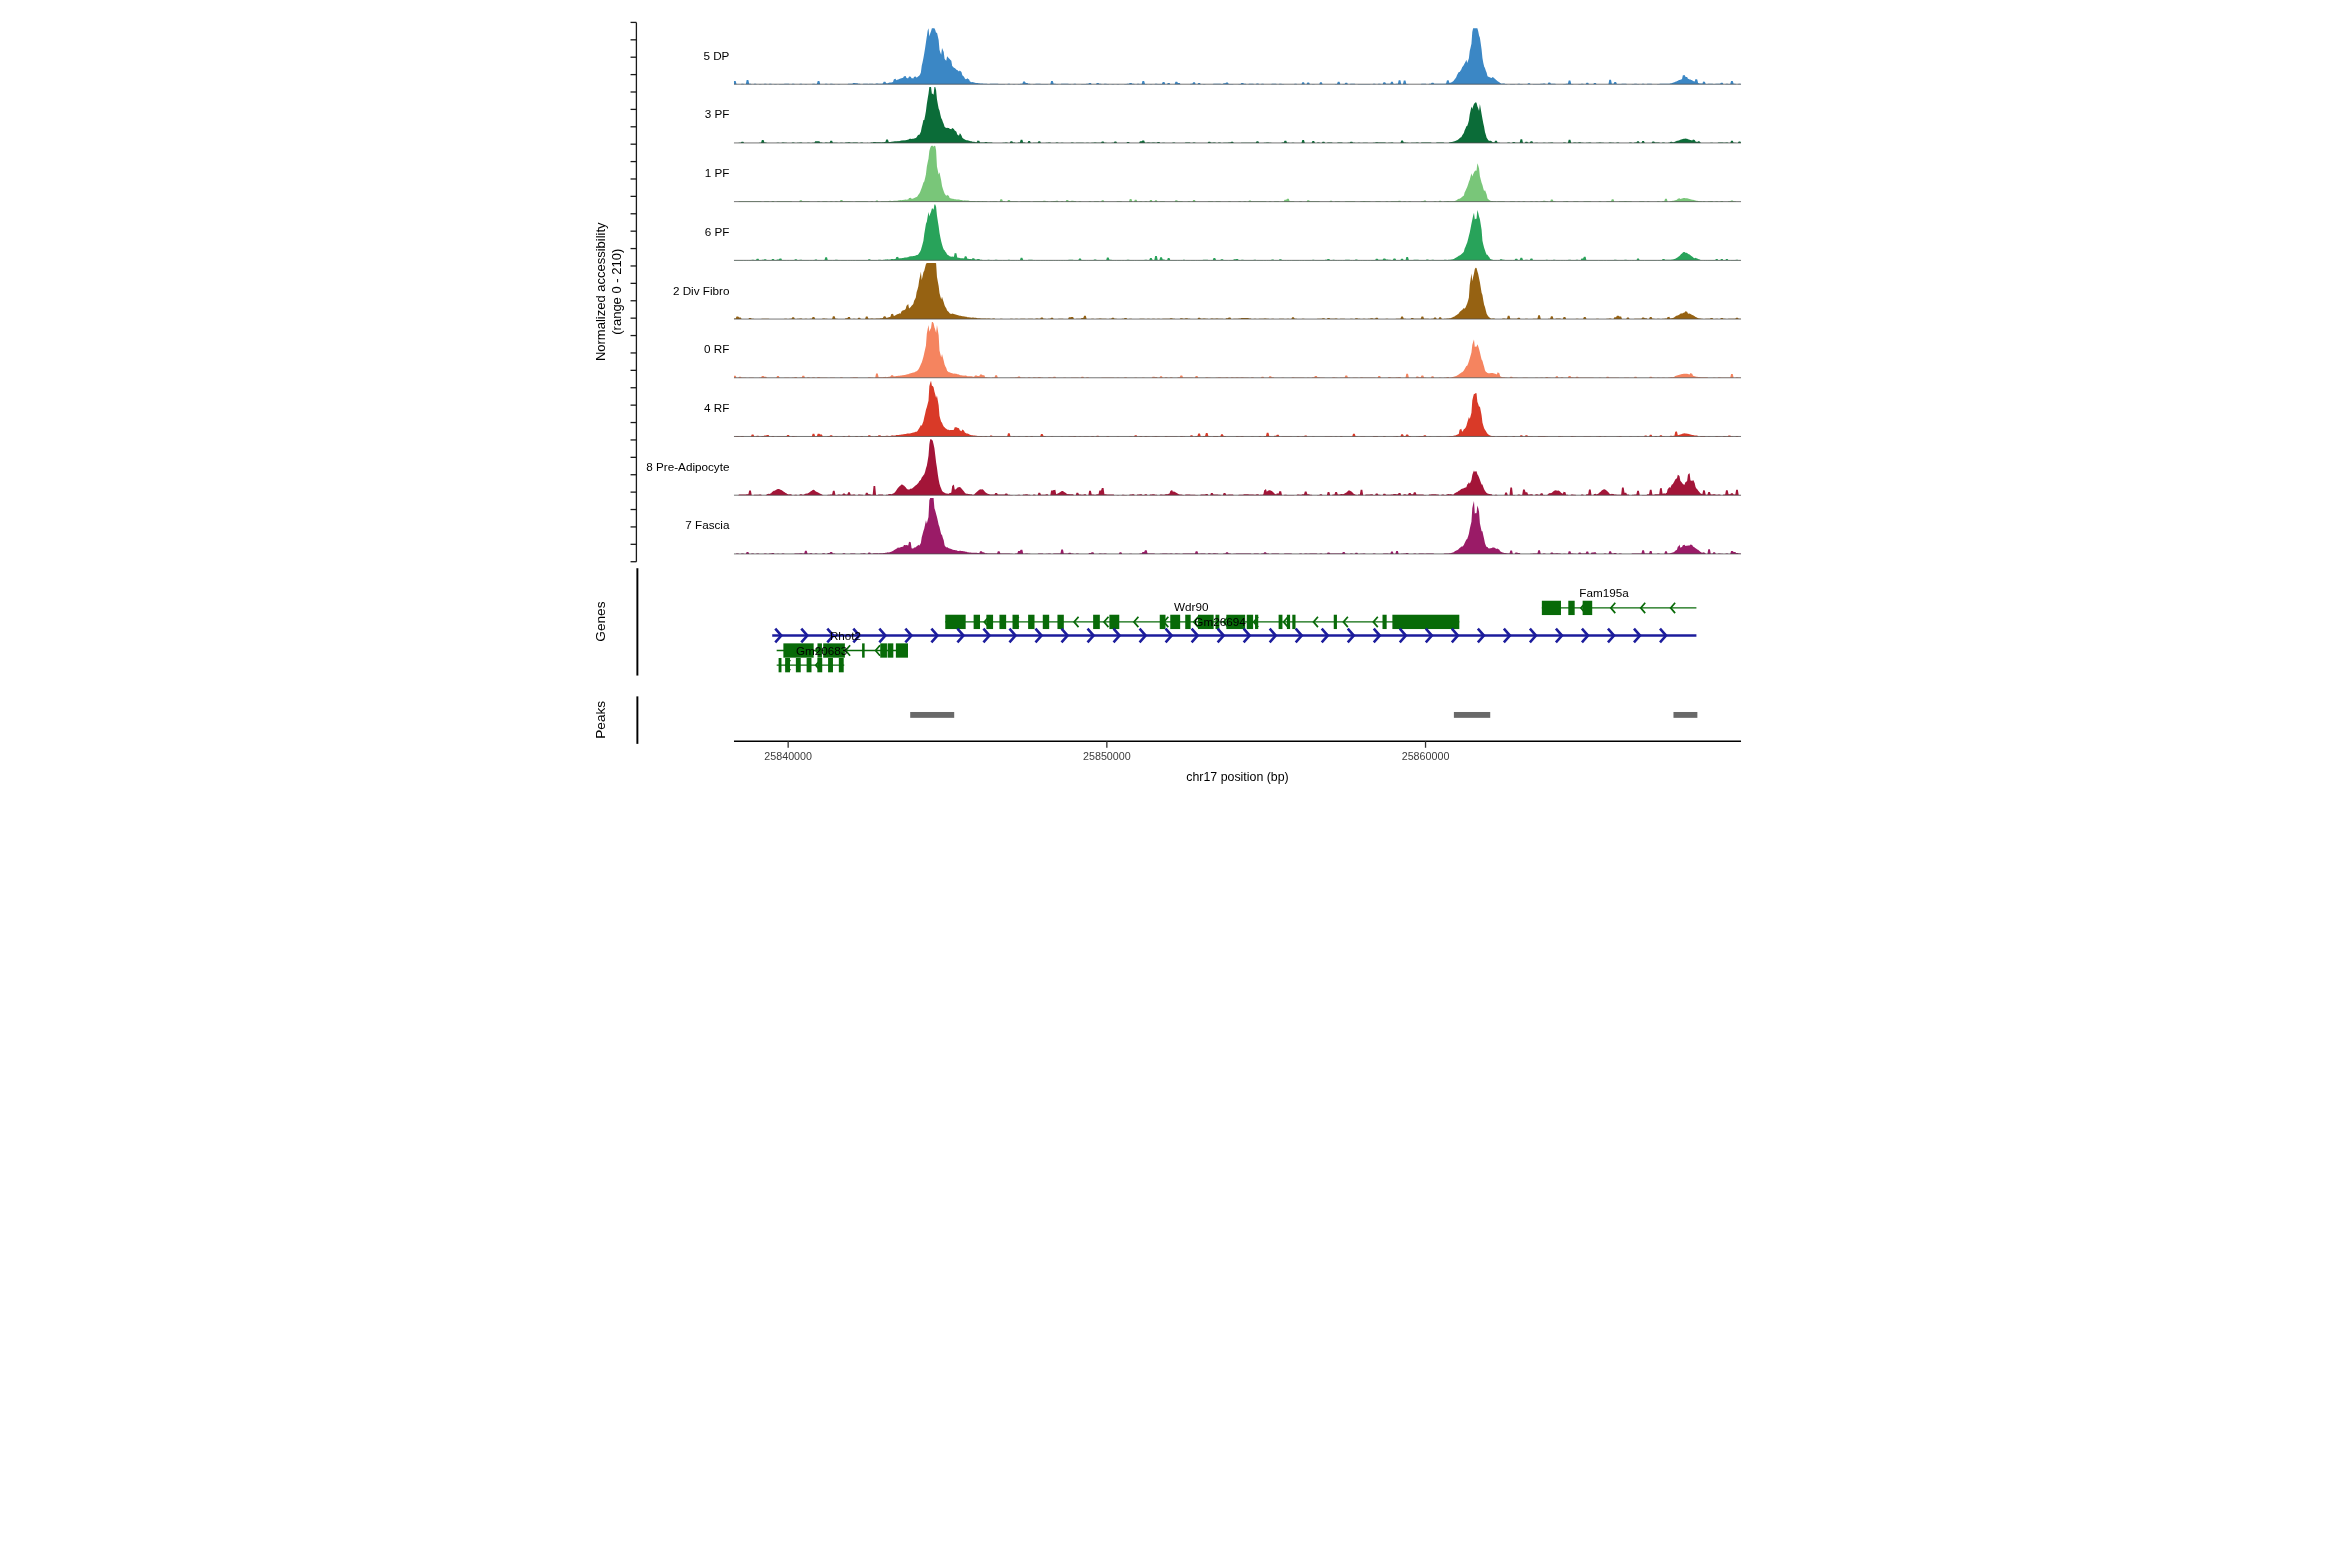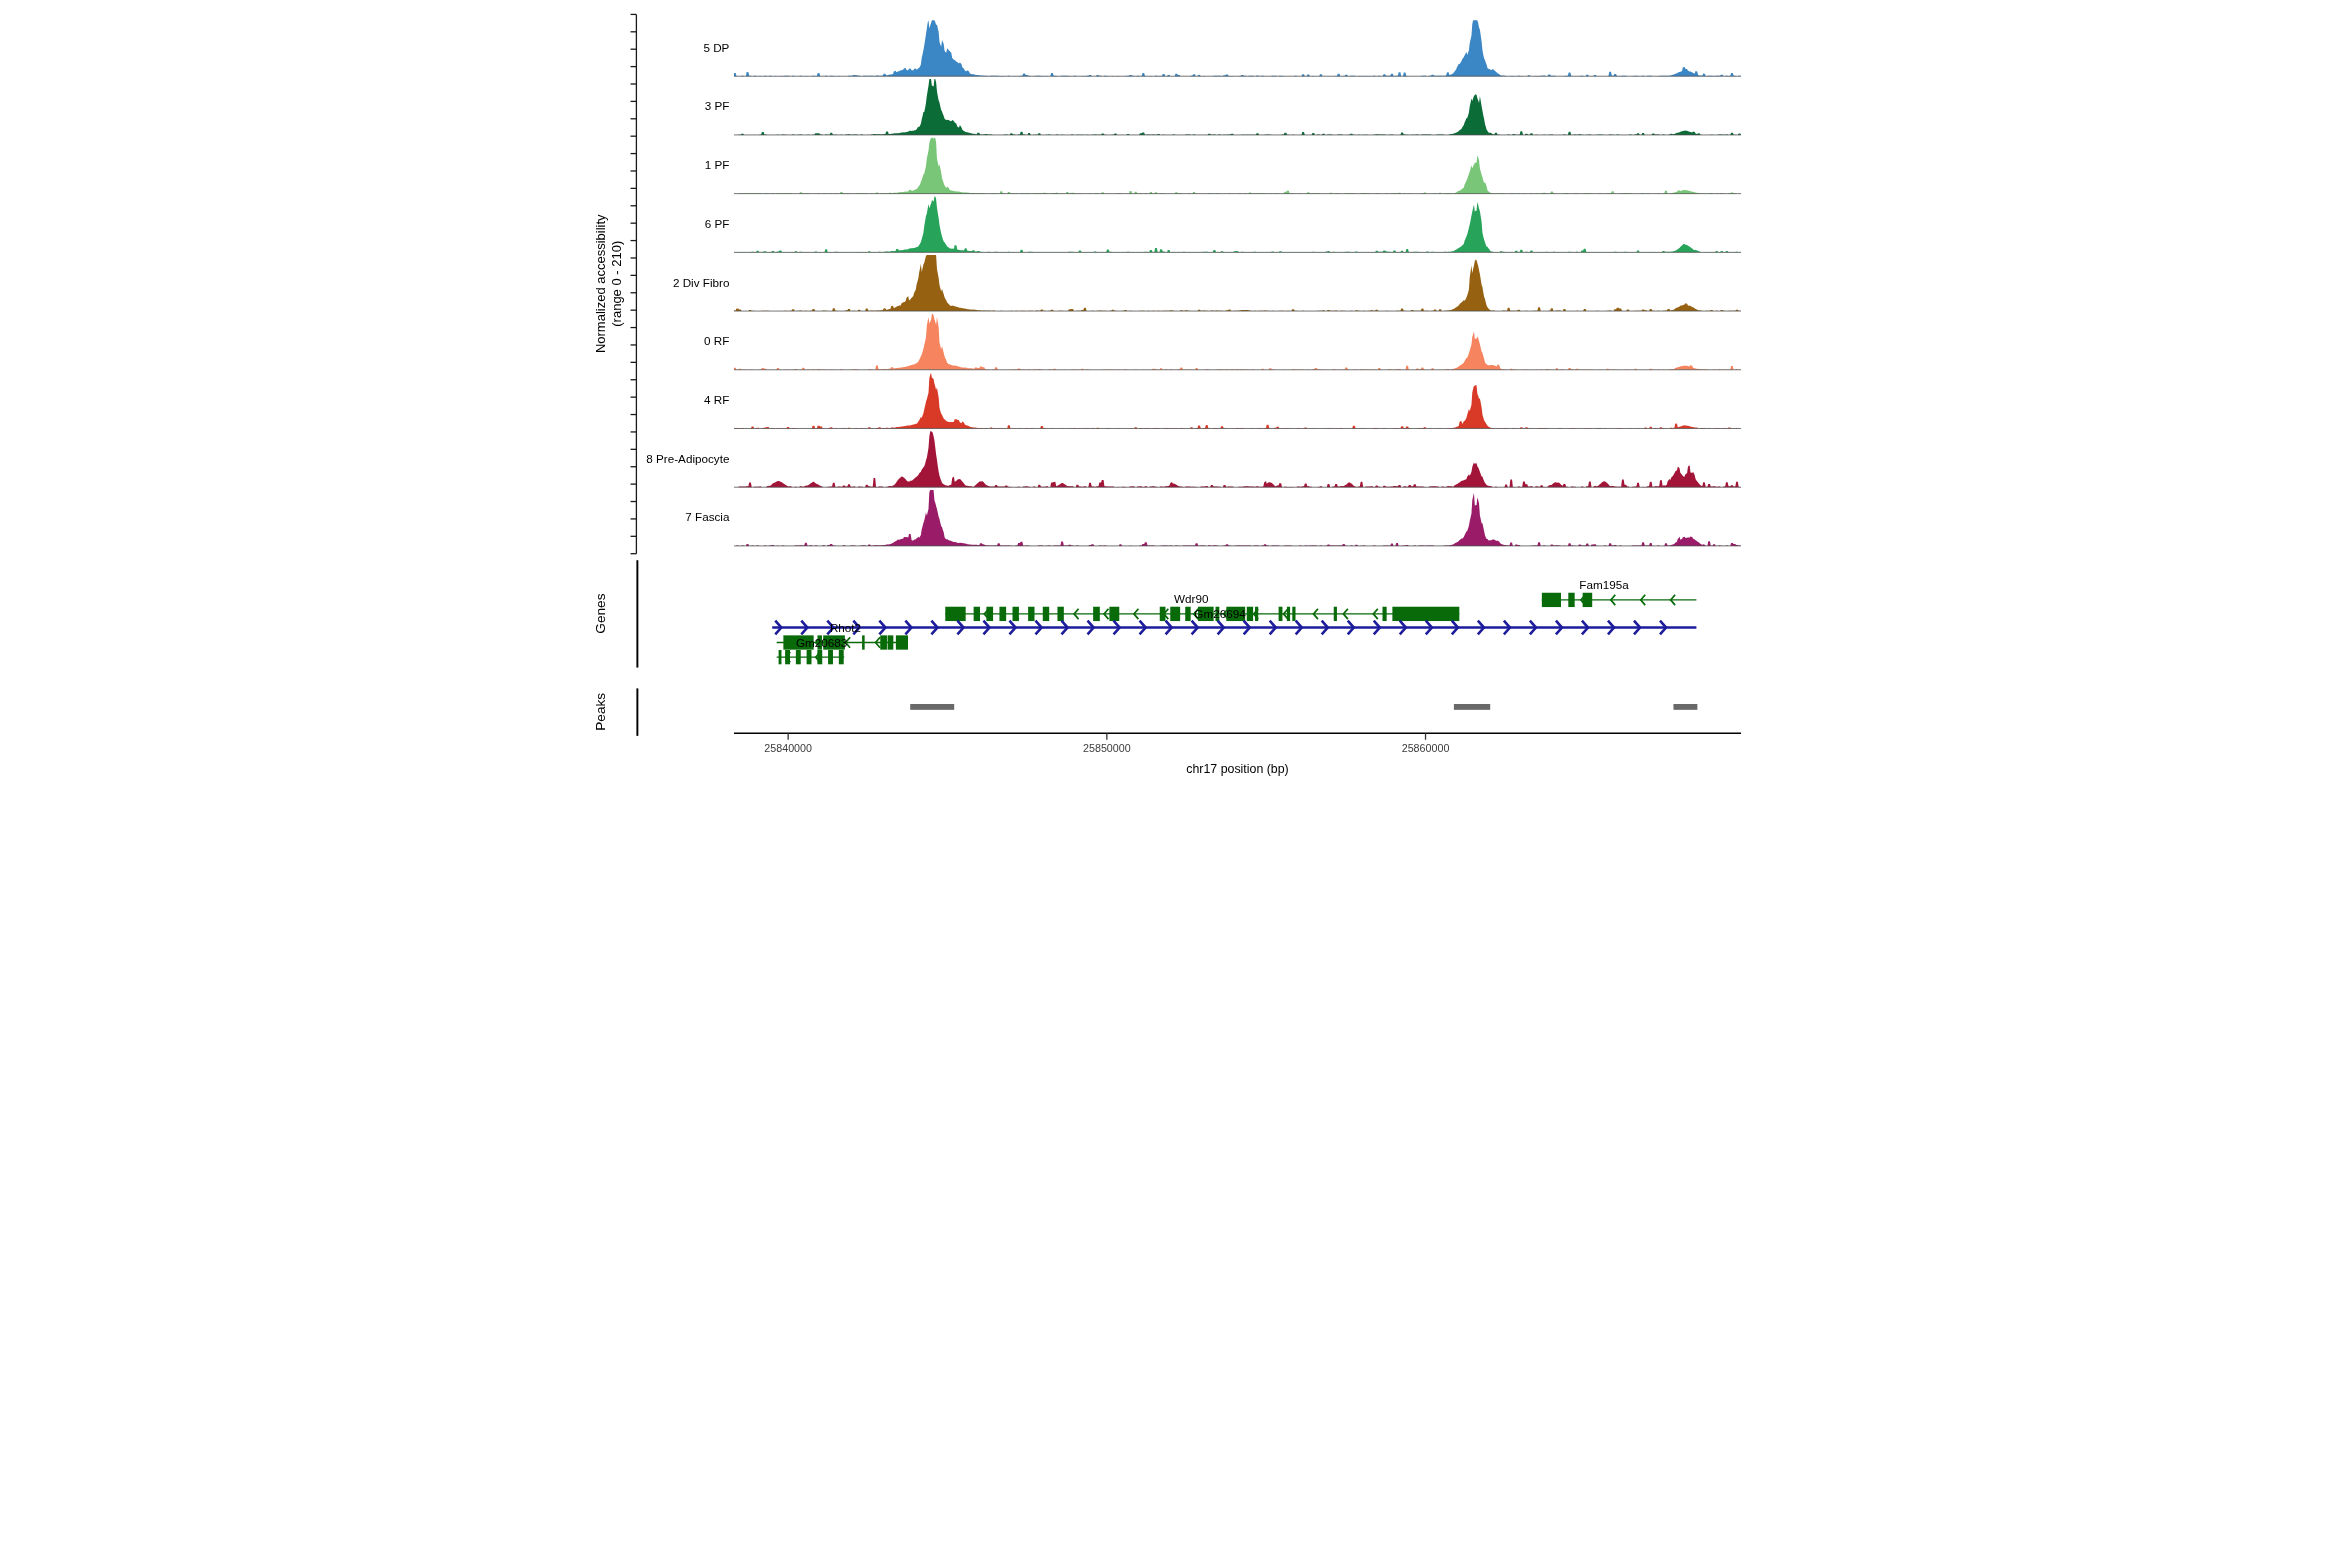--- a/index.html
+++ b/index.html
@@ -1,18 +1,18 @@
 <!DOCTYPE html>
 <html style="font-size:10.4px"><head>
 <meta charset="utf-8">
 <style>
   html,body{margin:0;padding:0;background:#ffffff;}
   body{font-family:"Liberation Sans", sans-serif;}
   figure{margin:0;}
-  .plot-wrap{width:100%;max-width:1171px;margin:4px auto;}
+  .plot-wrap{width:100%;max-width:1171px;margin:12px auto;}
   svg{display:block;width:100%;height:auto;background:#ffffff;}
   svg text{font-family:"Liberation Sans","DejaVu Sans",sans-serif;}
 </style>
 </head>
 <body>
 
 <figure class="plot-wrap">
   <svg id="plot" viewBox="0 0 1800 1200" xmlns="http://www.w3.org/2000/svg">
       <path d="M229,111L229.0,106.1L230.3,106.1L231.6,106.1L232.9,111.0L234.2,111.0L235.5,111.0L236.8,111.0L238.1,111.0L239.4,111.0L240.7,110.2L242.0,110.2L243.3,110.2L244.6,111.0L245.9,111.0L247.2,111.0L248.5,104.6L249.8,104.6L251.1,104.6L252.4,110.3L253.7,110.3L255.0,110.3L256.3,111.0L257.6,111.0L258.9,111.0L260.2,110.3L261.5,110.3L262.8,110.3L264.1,111.0L265.4,111.0L266.7,111.0L268.0,110.5L269.3,110.5L270.6,110.5L271.9,111.0L273.2,111.0L274.5,111.0L275.8,110.3L277.1,110.3L278.4,110.3L279.7,111.0L281.0,111.0L282.3,111.0L283.6,110.4L284.9,110.4L286.2,110.4L287.5,111.0L288.8,111.0L290.1,111.0L291.4,110.6L292.7,110.6L294.0,110.6L295.3,111.0L296.6,111.0L297.9,111.0L299.2,110.6L300.5,110.6L301.8,110.6L303.1,110.5L304.4,110.5L305.7,110.5L307.0,110.4L308.3,110.4L309.6,110.4L310.9,110.2L312.2,110.2L313.5,110.2L314.8,111.0L316.1,111.0L317.4,111.0L318.7,110.2L320.0,110.2L321.3,110.2L322.6,111.0L323.9,111.0L325.2,111.0L326.5,111.0L327.8,111.0L329.1,111.0L330.4,110.2L331.7,110.2L333.0,110.2L334.3,111.0L335.6,111.0L336.9,111.0L338.2,110.5L339.5,110.5L340.8,110.5L342.1,111.0L343.4,111.0L344.7,111.0L346.0,111.0L347.3,111.0L348.6,111.0L349.9,110.3L351.2,110.3L352.5,110.3L353.8,110.5L355.1,110.5L356.4,110.5L357.7,106.2L359.0,106.2L360.3,106.2L361.6,111.0L362.9,111.0L364.2,111.0L365.5,111.0L366.8,111.0L368.1,111.0L369.4,110.4L370.7,110.4L372.0,110.4L373.3,111.0L374.6,111.0L375.9,111.0L377.2,110.3L378.5,110.3L379.8,110.3L381.1,110.5L382.4,110.5L383.7,110.5L385.0,111.0L386.3,111.0L387.6,111.0L388.9,110.5L390.2,110.5L391.5,110.5L392.8,111.0L394.1,111.0L395.4,111.0L396.7,111.0L398.0,111.0L399.3,111.0L400.6,111.0L401.9,111.0L403.2,111.0L404.5,110.4L405.8,110.4L407.1,110.4L408.4,110.2L409.7,110.2L411.0,110.2L412.3,109.3L413.6,109.3L414.9,109.3L416.2,109.6L417.5,109.6L418.8,109.6L420.1,110.4L421.4,110.4L422.7,110.4L424.0,111.0L425.3,111.0L426.6,111.0L427.9,110.3L429.2,110.3L430.5,110.3L431.8,110.4L433.1,110.4L434.4,110.4L435.7,110.5L437.0,110.4L438.3,110.4L439.6,110.3L440.9,110.3L442.2,110.3L443.5,110.6L444.8,110.5L446.1,110.5L447.4,109.9L448.7,109.9L450.0,109.8L451.3,110.3L452.6,110.2L453.9,110.2L455.2,110.1L456.5,110.1L457.8,110.0L459.1,107.4L460.4,107.3L461.7,107.2L463.0,109.7L464.3,109.6L465.6,109.4L466.9,108.7L468.2,108.5L469.5,108.2L470.8,108.3L472.1,107.9L473.4,107.5L474.7,103.7L476.0,103.1L477.3,102.6L478.6,105.0L479.9,104.3L481.2,103.6L482.5,103.4L483.8,102.7L485.1,102.3L486.4,101.9L487.7,101.4L489.0,101.0L490.3,98.8L491.6,98.6L492.9,98.5L494.2,101.5L495.5,101.7L496.8,101.8L498.1,99.0L499.4,99.3L500.7,99.7L502.0,101.7L503.3,101.9L504.6,102.1L505.9,99.6L507.2,99.5L508.5,99.1L509.8,100.9L511.1,100.0L512.4,98.6L513.7,98.0L515.0,95.9L516.3,93.1L517.6,82.7L518.9,77.1L520.2,70.6L521.5,63.4L522.8,55.2L524.1,46.4L525.4,37.5L526.7,28.7L528.0,25.0L529.3,37.5L530.6,32.9L531.9,29.4L533.2,25.0L534.5,25.0L535.8,25.0L537.1,25.0L538.4,27.8L539.7,32.1L541.0,31.6L542.3,37.3L543.6,42.9L544.9,58.0L546.2,62.1L547.5,65.8L548.8,55.3L550.1,58.6L551.4,61.4L552.7,71.9L554.0,73.6L555.3,75.0L556.6,68.2L557.9,69.6L559.2,71.1L560.5,72.1L561.8,73.6L563.1,75.1L564.4,83.1L565.7,84.3L567.0,85.6L568.3,86.2L569.6,87.4L570.9,88.6L572.2,89.1L573.5,90.4L574.8,91.6L576.1,90.1L577.4,91.2L578.7,92.4L580.0,97.1L581.3,98.4L582.6,99.6L583.9,102.2L585.2,103.2L586.5,103.0L587.8,101.8L589.1,102.8L590.4,103.6L591.7,106.8L593.0,107.4L594.3,107.9L595.6,107.7L596.9,108.0L598.2,108.4L599.5,108.9L600.8,109.1L602.1,109.2L603.4,109.3L604.7,109.4L606.0,109.5L607.3,109.8L608.6,109.9L609.9,110.0L611.2,110.0L612.5,110.1L613.8,110.2L615.1,110.2L616.4,110.2L617.7,110.3L619.0,110.6L620.3,110.6L621.6,110.6L622.9,110.3L624.2,110.3L625.5,110.4L626.8,110.3L628.1,110.3L629.4,110.3L630.7,110.2L632.0,110.2L633.3,110.2L634.6,110.4L635.9,110.5L637.2,110.5L638.5,110.5L639.8,110.5L641.1,110.5L642.4,110.6L643.7,110.6L645.0,110.6L646.3,111.0L647.6,111.0L648.9,111.0L650.2,110.3L651.5,110.3L652.8,110.3L654.1,111.0L655.4,111.0L656.7,111.0L658.0,110.5L659.3,110.5L660.6,110.5L661.9,111.0L663.2,111.0L664.5,111.0L665.8,110.5L667.1,110.5L668.4,110.5L669.7,110.3L671.0,110.3L672.3,110.3L673.6,106.9L674.9,106.9L676.2,106.9L677.5,109.3L678.8,109.3L680.1,109.3L681.4,110.4L682.7,110.4L684.0,110.4L685.3,111.0L686.6,111.0L687.9,111.0L689.2,110.5L690.5,110.5L691.8,110.5L693.1,110.3L694.4,110.3L695.7,110.3L697.0,110.3L698.3,110.3L699.6,110.3L700.9,110.5L702.2,110.5L703.5,110.5L704.8,110.5L706.1,110.5L707.4,110.5L708.7,110.5L710.0,110.5L711.3,110.5L712.6,111.0L713.9,111.0L715.2,111.0L716.5,105.9L717.8,105.9L719.1,105.9L720.4,110.3L721.7,110.3L723.0,110.3L724.3,110.5L725.6,110.5L726.9,110.5L728.2,111.0L729.5,111.0L730.8,111.0L732.1,110.4L733.4,110.4L734.7,110.4L736.0,110.1L737.3,110.1L738.6,110.1L739.9,110.3L741.2,110.3L742.5,110.3L743.8,110.6L745.1,110.6L746.4,110.6L747.7,111.0L749.0,111.0L750.3,111.0L751.6,110.3L752.9,110.3L754.2,110.3L755.5,111.0L756.8,111.0L758.1,111.0L759.4,111.0L760.7,111.0L762.0,111.0L763.3,110.5L764.6,110.5L765.9,110.5L767.2,110.5L768.5,110.5L769.8,110.5L771.1,110.4L772.4,110.4L773.7,110.4L775.0,109.2L776.3,109.2L777.6,109.2L778.9,111.0L780.2,111.0L781.5,111.0L782.8,111.0L784.1,111.0L785.4,111.0L786.7,109.3L788.0,109.3L789.3,109.3L790.6,110.4L791.9,110.4L793.2,110.4L794.5,111.0L795.8,111.0L797.1,111.0L798.4,110.3L799.7,110.3L801.0,110.3L802.3,110.5L803.6,110.5L804.9,110.5L806.2,111.0L807.5,111.0L808.8,111.0L810.1,110.5L811.4,110.5L812.7,110.5L814.0,111.0L815.3,111.0L816.6,111.0L817.9,110.5L819.2,110.5L820.5,110.5L821.8,111.0L823.1,111.0L824.4,111.0L825.7,111.0L827.0,111.0L828.3,111.0L829.6,110.5L830.9,110.5L832.2,110.5L833.5,110.3L834.8,110.3L836.1,110.3L837.4,109.3L838.7,109.3L840.0,109.3L841.3,110.4L842.6,110.4L843.9,110.4L845.2,111.0L846.5,111.0L847.8,111.0L849.1,110.4L850.4,110.4L851.7,110.4L853.0,111.0L854.3,111.0L855.6,111.0L856.9,106.1L858.2,106.1L859.5,106.1L860.8,110.5L862.1,110.5L863.4,110.5L864.7,111.0L866.0,111.0L867.3,111.0L868.6,110.5L869.9,110.5L871.2,110.5L872.5,111.0L873.8,111.0L875.1,111.0L876.4,110.3L877.7,110.3L879.0,110.3L880.3,110.6L881.6,110.6L882.9,110.6L884.2,110.5L885.5,110.5L886.8,110.5L888.1,107.6L889.4,107.6L890.7,107.6L892.0,111.0L893.3,111.0L894.6,111.0L895.9,109.1L897.2,109.1L898.5,109.1L899.8,111.0L901.1,111.0L902.4,111.0L903.7,111.0L905.0,111.0L906.3,111.0L907.6,107.4L908.9,107.4L910.2,107.4L911.5,109.3L912.8,109.3L914.1,109.3L915.4,111.0L916.7,111.0L918.0,111.0L919.3,111.0L920.6,111.0L921.9,111.0L923.2,111.0L924.5,111.0L925.8,111.0L927.1,111.0L928.4,111.0L929.7,111.0L931.0,110.3L932.3,110.3L933.6,110.3L934.9,108.1L936.2,108.1L937.5,108.1L938.8,111.0L940.1,111.0L941.4,111.0L942.7,109.0L944.0,109.0L945.3,109.0L946.6,111.0L947.9,111.0L949.2,111.0L950.5,110.5L951.8,110.5L953.1,110.5L954.4,111.0L955.7,111.0L957.0,111.0L958.3,111.0L959.6,111.0L960.9,111.0L962.2,111.0L963.5,111.0L964.8,111.0L966.1,110.4L967.4,110.4L968.7,110.4L970.0,110.3L971.3,110.3L972.6,110.3L973.9,110.4L975.2,110.4L976.5,110.4L977.8,110.5L979.1,110.5L980.4,110.5L981.7,109.5L983.0,109.5L984.3,109.5L985.6,108.2L986.9,108.2L988.2,108.2L989.5,110.5L990.8,110.5L992.1,110.5L993.4,110.6L994.7,110.6L996.0,110.6L997.3,111.0L998.6,111.0L999.9,111.0L1001.2,111.0L1002.5,111.0L1003.8,111.0L1005.1,110.6L1006.4,110.6L1007.7,110.6L1009.0,109.3L1010.3,109.3L1011.6,109.3L1012.9,110.3L1014.2,110.3L1015.5,110.3L1016.8,111.0L1018.1,111.0L1019.4,111.0L1020.7,110.1L1022.0,110.1L1023.3,110.1L1024.6,110.4L1025.9,110.4L1027.2,110.4L1028.5,111.0L1029.8,111.0L1031.1,111.0L1032.4,110.0L1033.7,110.0L1035.0,110.0L1036.3,111.0L1037.6,111.0L1038.9,111.0L1040.2,110.4L1041.5,110.4L1042.8,110.4L1044.1,111.0L1045.4,111.0L1046.7,111.0L1048.0,111.0L1049.3,111.0L1050.6,111.0L1051.9,111.0L1053.2,111.0L1054.5,111.0L1055.8,110.3L1057.1,110.3L1058.4,110.3L1059.7,110.3L1061.0,110.3L1062.3,110.3L1063.6,111.0L1064.9,111.0L1066.2,111.0L1067.5,110.4L1068.8,110.4L1070.1,110.4L1071.4,110.5L1072.7,110.5L1074.0,110.5L1075.3,111.0L1076.6,111.0L1077.9,111.0L1079.2,111.0L1080.5,111.0L1081.8,111.0L1083.1,111.0L1084.4,111.0L1085.7,111.0L1087.0,111.0L1088.3,111.0L1089.6,111.0L1090.9,110.4L1092.2,110.4L1093.5,110.4L1094.8,111.0L1096.1,111.0L1097.4,111.0L1098.7,111.0L1100.0,111.0L1101.3,111.0L1102.6,107.9L1103.9,107.9L1105.2,107.9L1106.5,111.0L1107.8,111.0L1109.1,111.0L1110.4,108.3L1111.7,108.3L1113.0,108.3L1114.3,111.0L1115.6,111.0L1116.9,111.0L1118.2,110.6L1119.5,110.6L1120.8,110.6L1122.1,111.0L1123.4,111.0L1124.7,111.0L1126.0,111.0L1127.3,111.0L1128.6,111.0L1129.9,108.0L1131.2,108.0L1132.5,108.0L1133.8,111.0L1135.1,111.0L1136.4,111.0L1137.7,111.0L1139.0,111.0L1140.3,111.0L1141.6,111.0L1142.9,111.0L1144.2,111.0L1145.5,111.0L1146.8,111.0L1148.1,111.0L1149.4,111.0L1150.7,111.0L1152.0,111.0L1153.3,110.6L1154.6,110.6L1155.9,110.6L1157.2,107.3L1158.5,107.3L1159.8,107.3L1161.1,111.0L1162.4,111.0L1163.7,111.0L1165.0,110.5L1166.3,110.5L1167.6,110.5L1168.9,108.9L1170.2,108.9L1171.5,108.9L1172.8,111.0L1174.1,111.0L1175.4,111.0L1176.7,110.1L1178.0,110.1L1179.3,110.1L1180.6,110.3L1181.9,110.3L1183.2,110.3L1184.5,111.0L1185.8,111.0L1187.1,111.0L1188.4,110.6L1189.7,110.6L1191.0,110.6L1192.3,110.5L1193.6,110.5L1194.9,110.5L1196.2,110.5L1197.5,110.5L1198.8,110.5L1200.1,110.6L1201.4,110.6L1202.7,110.6L1204.0,110.6L1205.3,110.6L1206.6,110.6L1207.9,111.0L1209.2,111.0L1210.5,111.0L1211.8,110.3L1213.1,110.3L1214.4,110.3L1215.7,111.0L1217.0,111.0L1218.3,111.0L1219.6,110.3L1220.9,110.3L1222.2,110.3L1223.5,111.0L1224.8,111.0L1226.1,111.0L1227.4,107.8L1228.7,107.8L1230.0,107.8L1231.3,110.4L1232.6,110.4L1233.9,110.4L1235.2,110.4L1236.5,110.4L1237.8,110.4L1239.1,107.3L1240.4,107.3L1241.7,107.3L1243.0,110.5L1244.3,110.5L1245.6,110.5L1246.9,110.4L1248.2,110.4L1249.5,110.4L1250.8,105.0L1252.1,105.0L1253.4,105.0L1254.7,111.0L1256.0,111.0L1257.3,111.0L1258.6,105.3L1259.9,105.3L1261.2,105.3L1262.5,110.6L1263.8,110.6L1265.1,110.6L1266.4,111.0L1267.7,111.0L1269.0,111.0L1270.3,111.0L1271.6,111.0L1272.9,111.0L1274.2,111.0L1275.5,111.0L1276.8,111.0L1278.1,111.0L1279.4,111.0L1280.7,111.0L1282.0,111.0L1283.3,111.0L1284.6,111.0L1285.9,110.4L1287.2,110.4L1288.5,110.4L1289.8,110.3L1291.1,110.3L1292.4,110.3L1293.7,111.0L1295.0,111.0L1296.3,111.0L1297.6,110.4L1298.9,110.4L1300.2,110.4L1301.5,108.9L1302.8,108.9L1304.1,108.9L1305.4,110.4L1306.7,110.4L1308.0,110.4L1309.3,110.3L1310.6,110.3L1311.9,110.3L1313.2,110.3L1314.5,110.3L1315.8,110.3L1317.1,110.4L1318.4,110.3L1319.7,110.3L1321.0,110.2L1322.3,110.2L1323.6,110.0L1324.9,105.3L1326.2,105.1L1327.5,104.8L1328.8,109.3L1330.1,108.8L1331.4,108.2L1332.7,107.7L1334.0,106.7L1335.3,105.6L1336.6,103.8L1337.9,102.3L1339.2,100.3L1340.5,97.0L1341.8,94.7L1343.1,92.3L1344.4,92.4L1345.7,90.3L1347.0,88.3L1348.3,85.0L1349.6,83.2L1350.9,81.3L1352.2,78.9L1353.5,76.3L1354.8,73.3L1356.1,78.3L1357.4,74.9L1358.7,71.0L1360.0,60.0L1361.3,54.5L1362.6,48.9L1363.9,30.8L1365.2,25.0L1366.5,25.0L1367.8,25.0L1369.1,25.0L1370.4,25.0L1371.7,25.0L1373.0,29.6L1374.3,36.1L1375.6,39.7L1376.9,48.5L1378.2,57.5L1379.5,70.9L1380.8,77.9L1382.1,83.9L1383.4,86.0L1384.7,90.2L1386.0,93.2L1387.3,98.7L1388.6,99.6L1389.9,100.1L1391.2,100.7L1392.5,101.0L1393.8,101.3L1395.1,99.8L1396.4,100.6L1397.7,101.7L1399.0,102.9L1400.3,104.1L1401.6,105.4L1402.9,106.3L1404.2,107.2L1405.5,108.1L1406.8,109.3L1408.1,109.8L1409.4,110.2L1410.7,109.8L1412.0,109.9L1413.3,110.0L1414.6,110.6L1415.9,110.6L1417.2,110.6L1418.5,111.0L1419.8,111.0L1421.1,111.0L1422.4,110.6L1423.7,110.6L1425.0,110.6L1426.3,110.5L1427.6,110.5L1428.9,110.5L1430.2,111.0L1431.5,111.0L1432.8,111.0L1434.1,110.3L1435.4,110.3L1436.7,110.3L1438.0,110.6L1439.3,110.6L1440.6,110.6L1441.9,111.0L1443.2,111.0L1444.5,111.0L1445.8,111.0L1447.1,111.0L1448.4,111.0L1449.7,109.6L1451.0,109.6L1452.3,109.6L1453.6,111.0L1454.9,111.0L1456.2,111.0L1457.5,110.5L1458.8,110.5L1460.1,110.5L1461.4,110.6L1462.7,110.6L1464.0,110.6L1465.3,110.5L1466.6,110.5L1467.9,110.5L1469.2,110.4L1470.5,110.4L1471.8,110.4L1473.1,109.8L1474.4,109.8L1475.7,109.8L1477.0,111.0L1478.3,111.0L1479.6,111.0L1480.9,108.5L1482.2,108.5L1483.5,108.5L1484.8,110.4L1486.1,110.4L1487.4,110.4L1488.7,110.3L1490.0,110.3L1491.3,110.3L1492.6,111.0L1493.9,111.0L1495.2,111.0L1496.5,111.0L1497.8,111.0L1499.1,111.0L1500.4,111.0L1501.7,111.0L1503.0,111.0L1504.3,110.5L1505.6,110.5L1506.9,110.5L1508.2,110.4L1509.5,110.4L1510.8,110.4L1512.1,105.4L1513.4,105.4L1514.7,105.4L1516.0,110.6L1517.3,110.6L1518.6,110.6L1519.9,111.0L1521.2,111.0L1522.5,111.0L1523.8,111.0L1525.1,111.0L1526.4,111.0L1527.7,110.5L1529.0,110.5L1530.3,110.5L1531.6,110.2L1532.9,110.2L1534.2,110.2L1535.5,111.0L1536.8,111.0L1538.1,111.0L1539.4,108.9L1540.7,108.9L1542.0,108.9L1543.3,111.0L1544.6,111.0L1545.9,111.0L1547.2,111.0L1548.5,111.0L1549.8,111.0L1551.1,109.0L1552.4,109.0L1553.7,109.0L1555.0,111.0L1556.3,111.0L1557.6,111.0L1558.9,111.0L1560.2,111.0L1561.5,111.0L1562.8,111.0L1564.1,111.0L1565.4,111.0L1566.7,111.0L1568.0,111.0L1569.3,111.0L1570.6,111.0L1571.9,111.0L1573.2,111.0L1574.5,104.1L1575.8,104.1L1577.1,104.1L1578.4,110.4L1579.7,110.4L1581.0,110.4L1582.3,107.5L1583.6,107.5L1584.9,107.5L1586.2,110.6L1587.5,110.6L1588.8,110.6L1590.1,110.5L1591.4,110.5L1592.7,110.5L1594.0,110.3L1595.3,110.3L1596.6,110.3L1597.9,110.3L1599.2,110.3L1600.5,110.3L1601.8,111.0L1603.1,111.0L1604.4,111.0L1605.7,111.0L1607.0,111.0L1608.3,111.0L1609.6,110.6L1610.9,110.6L1612.2,110.6L1613.5,110.2L1614.8,110.2L1616.1,110.2L1617.4,110.6L1618.7,110.6L1620.0,110.6L1621.3,111.0L1622.6,111.0L1623.9,111.0L1625.2,110.4L1626.5,110.4L1627.8,110.4L1629.1,111.0L1630.4,111.0L1631.7,111.0L1633.0,110.1L1634.3,110.1L1635.6,110.1L1636.9,110.4L1638.2,110.4L1639.5,110.4L1640.8,111.0L1642.1,111.0L1643.4,111.0L1644.7,111.0L1646.0,111.0L1647.3,111.0L1648.6,110.5L1649.9,110.5L1651.2,110.5L1652.5,110.4L1653.8,110.4L1655.1,110.4L1656.4,110.2L1657.7,110.2L1659.0,110.1L1660.3,110.4L1661.6,110.3L1662.9,110.2L1664.2,110.4L1665.5,110.3L1666.8,110.1L1668.1,109.9L1669.4,109.6L1670.7,109.4L1672.0,108.9L1673.3,108.5L1674.6,108.0L1675.9,107.4L1677.2,106.8L1678.5,106.3L1679.8,105.7L1681.1,105.1L1682.4,104.4L1683.7,104.1L1685.0,103.6L1686.3,103.1L1687.6,97.4L1688.9,97.1L1690.2,96.9L1691.5,99.7L1692.8,99.8L1694.1,100.0L1695.4,102.7L1696.7,103.1L1698.0,103.6L1699.3,103.8L1700.6,104.4L1701.9,105.1L1703.2,105.9L1704.5,106.5L1705.8,107.0L1707.1,102.9L1708.4,103.4L1709.7,103.9L1711.0,109.2L1712.3,109.5L1713.6,109.8L1714.9,109.8L1716.2,109.9L1717.5,110.1L1718.8,107.0L1720.1,107.1L1721.4,107.2L1722.7,110.5L1724.0,110.5L1725.3,110.5L1726.6,110.3L1727.9,110.3L1729.2,110.3L1730.5,110.4L1731.8,110.4L1733.1,110.4L1734.4,110.6L1735.7,110.6L1737.0,110.6L1738.3,110.4L1739.6,110.4L1740.9,110.4L1742.2,110.1L1743.5,110.1L1744.8,110.1L1746.1,108.7L1747.4,108.7L1748.7,108.7L1750.0,111.0L1751.3,111.0L1752.6,111.0L1753.9,110.4L1755.2,110.4L1756.5,110.4L1757.8,110.5L1759.1,110.5L1760.4,110.5L1761.7,106.0L1763.0,106.0L1764.3,106.0L1765.6,110.2L1766.9,110.2L1768.2,110.2L1769.5,111.0L1770.8,111.0L1772.1,111.0L1773.4,110.4L1774.7,110.4L1776.0,110.4L1777,111Z" fill="#3b87c5" stroke="none"></path>
       <line x1="229" y1="111" x2="1777" y2="111" stroke="#4d4d4d" stroke-width="1.2"></line>

